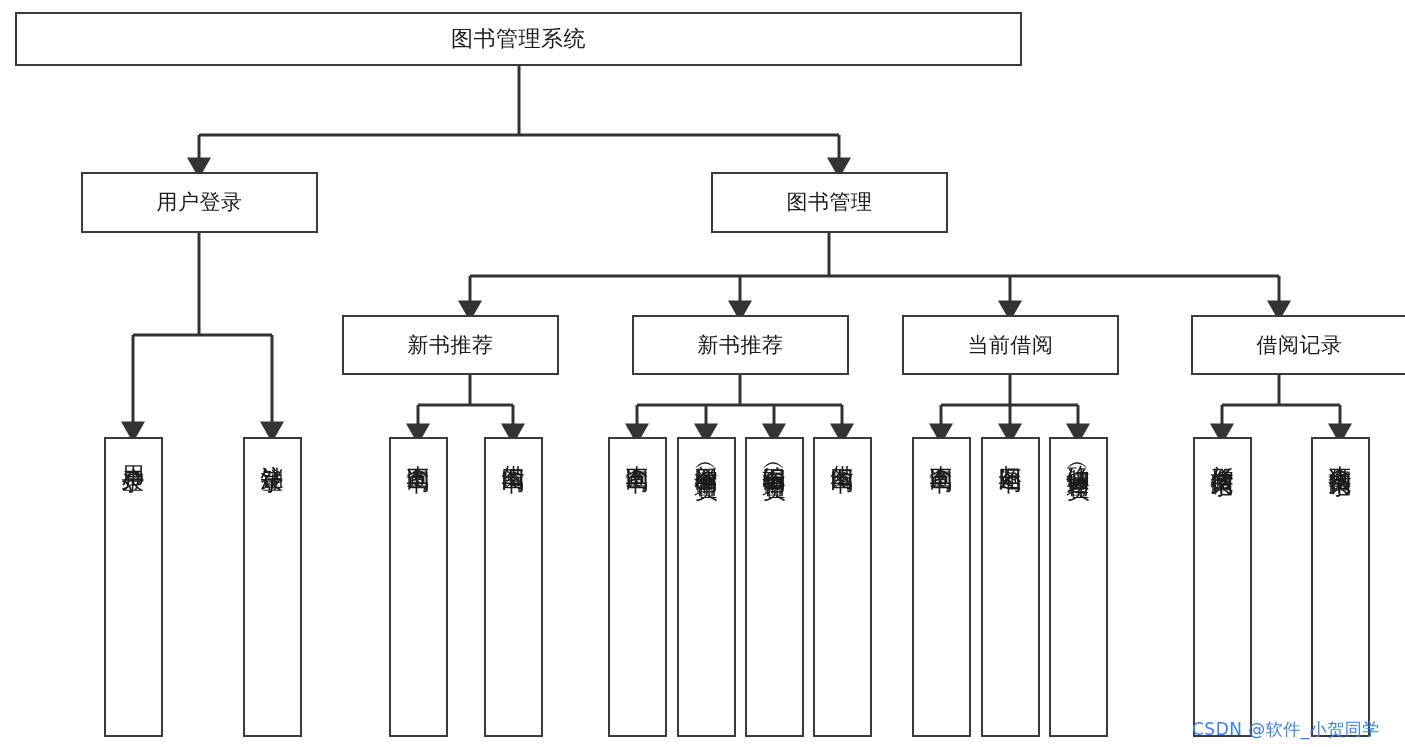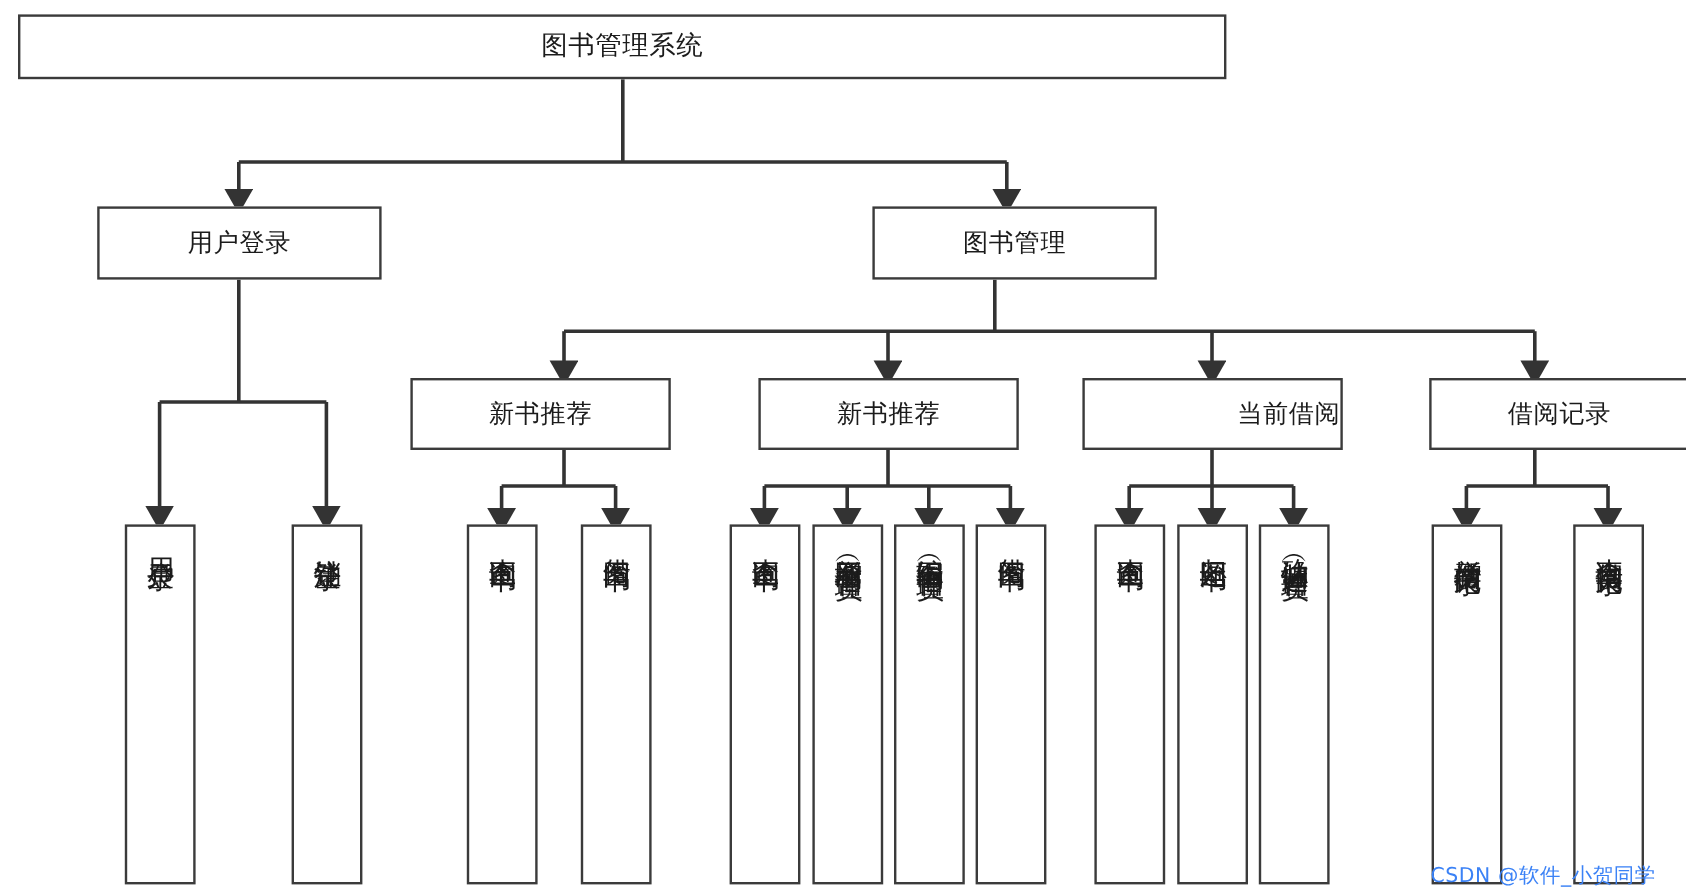--- a/index.html
+++ b/index.html
@@ -127,31 +127,31 @@
     </g>
   </svg>
 
   <div class="node h root" style="left:15px; top:12px; width:1007px; height:54px;">
     <span class="label">图书管理系统</span>
   </div>
 
   <div class="node h" style="left:81px; top:172px; width:237px; height:61px;">
     <span class="label">用户登录</span>
   </div>
-  <div class="node h" style="left:711px; top:172px; width:237px; height:61px;margin-left:16px;">
+  <div class="node h" style="left:711px; top:172px; width:237px; height:61px;">
     <span class="label">图书管理</span>
   </div>
 
   <div class="node h" style="left:342px; top:315px; width:217px; height:60px;">
     <span class="label">新书推荐</span>
   </div>
   <div class="node h" style="left:632px; top:315px; width:217px; height:60px;">
     <span class="label">新书推荐</span>
   </div>
-  <div class="node h" style="left:902px; top:315px; width:217px; height:60px;justify-content:flex-end;">
+  <div class="node h" style="left:902px; top:315px; width:217px; height:60px;">
     <span class="label">当前借阅</span>
   </div>
   <div class="node h" style="left:1191px; top:315px; width:217px; height:60px;">
     <span class="label">借阅记录</span>
   </div>
 
   <div class="node v" style="left:104px; top:437px; width:59px; height:300px;">
     <span class="label">用户登录</span>
   </div>
   <div class="node v" style="left:243px; top:437px; width:59px; height:300px;">

